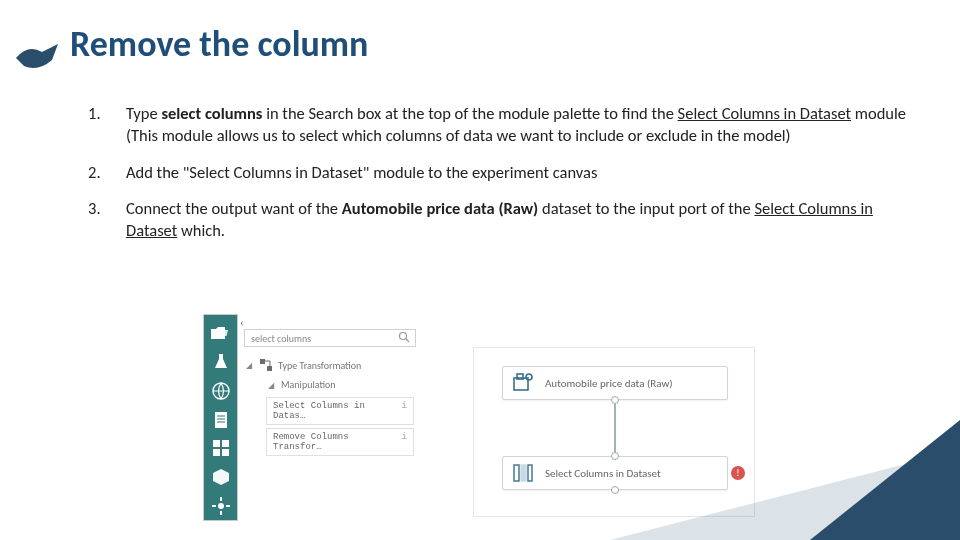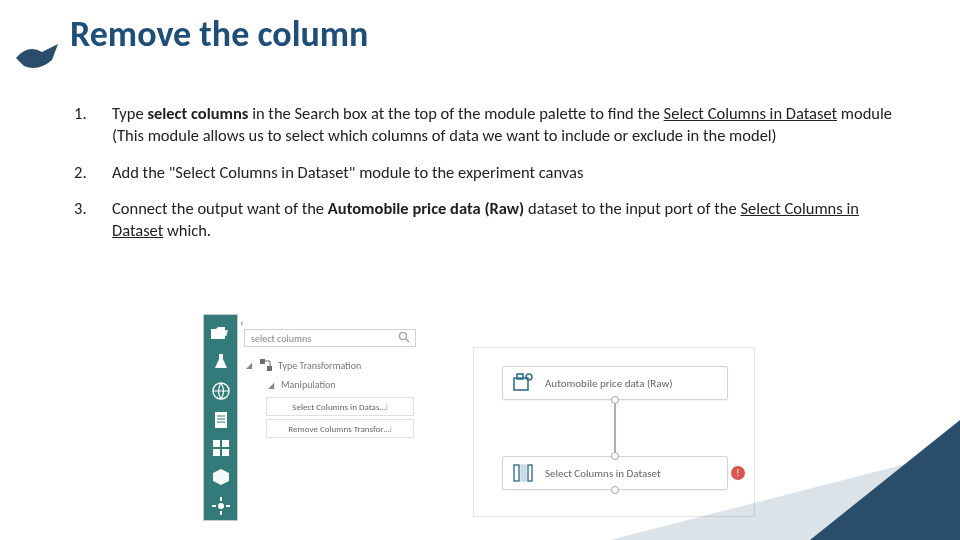--- a/index.html
+++ b/index.html
@@ -10,28 +10,28 @@
     position: relative;
     overflow: hidden;
   }
   .logo {
     position: absolute;
     left: 14px; top: 38px;
     width: 46px; height: 38px;
   }
   .title {
     position: absolute;
-    left: 70px; top: 12px;
+    left: 70px; top: 22px;
     font-size: 36px;
     font-weight: 700;
     color: #1f4e79;
   }
   .content {
     position: absolute;
-    left: 74px; top: 102px;
+    left: 88px; top: 102px;
     width: 820px;
     color: #222;
     font-size: 16.5px;
     line-height: 1.35;
   }
   ol { list-style: none; counter-reset: item; }
   ol li {
     counter-increment: item;
     position: relative;
     padding-left: 38px;
@@ -96,20 +96,21 @@
   .tree-item {
     background: #fff;
     border: 1px solid #e0e0e0;
     font-size: 9px;
     color: #666;
     padding: 3px 6px;
     margin: 3px 0;
     width: 148px;
     display: flex;
     justify-content: center;
+    font-family: Liberation Mono, monospace;
   }
   .canvas {
     position: absolute;
     left: 270px; top: 33px;
     width: 282px; height: 170px;
     border: 1px solid #e6e6e6;
     background: #fff;
   }
   .node {
     position: absolute;

